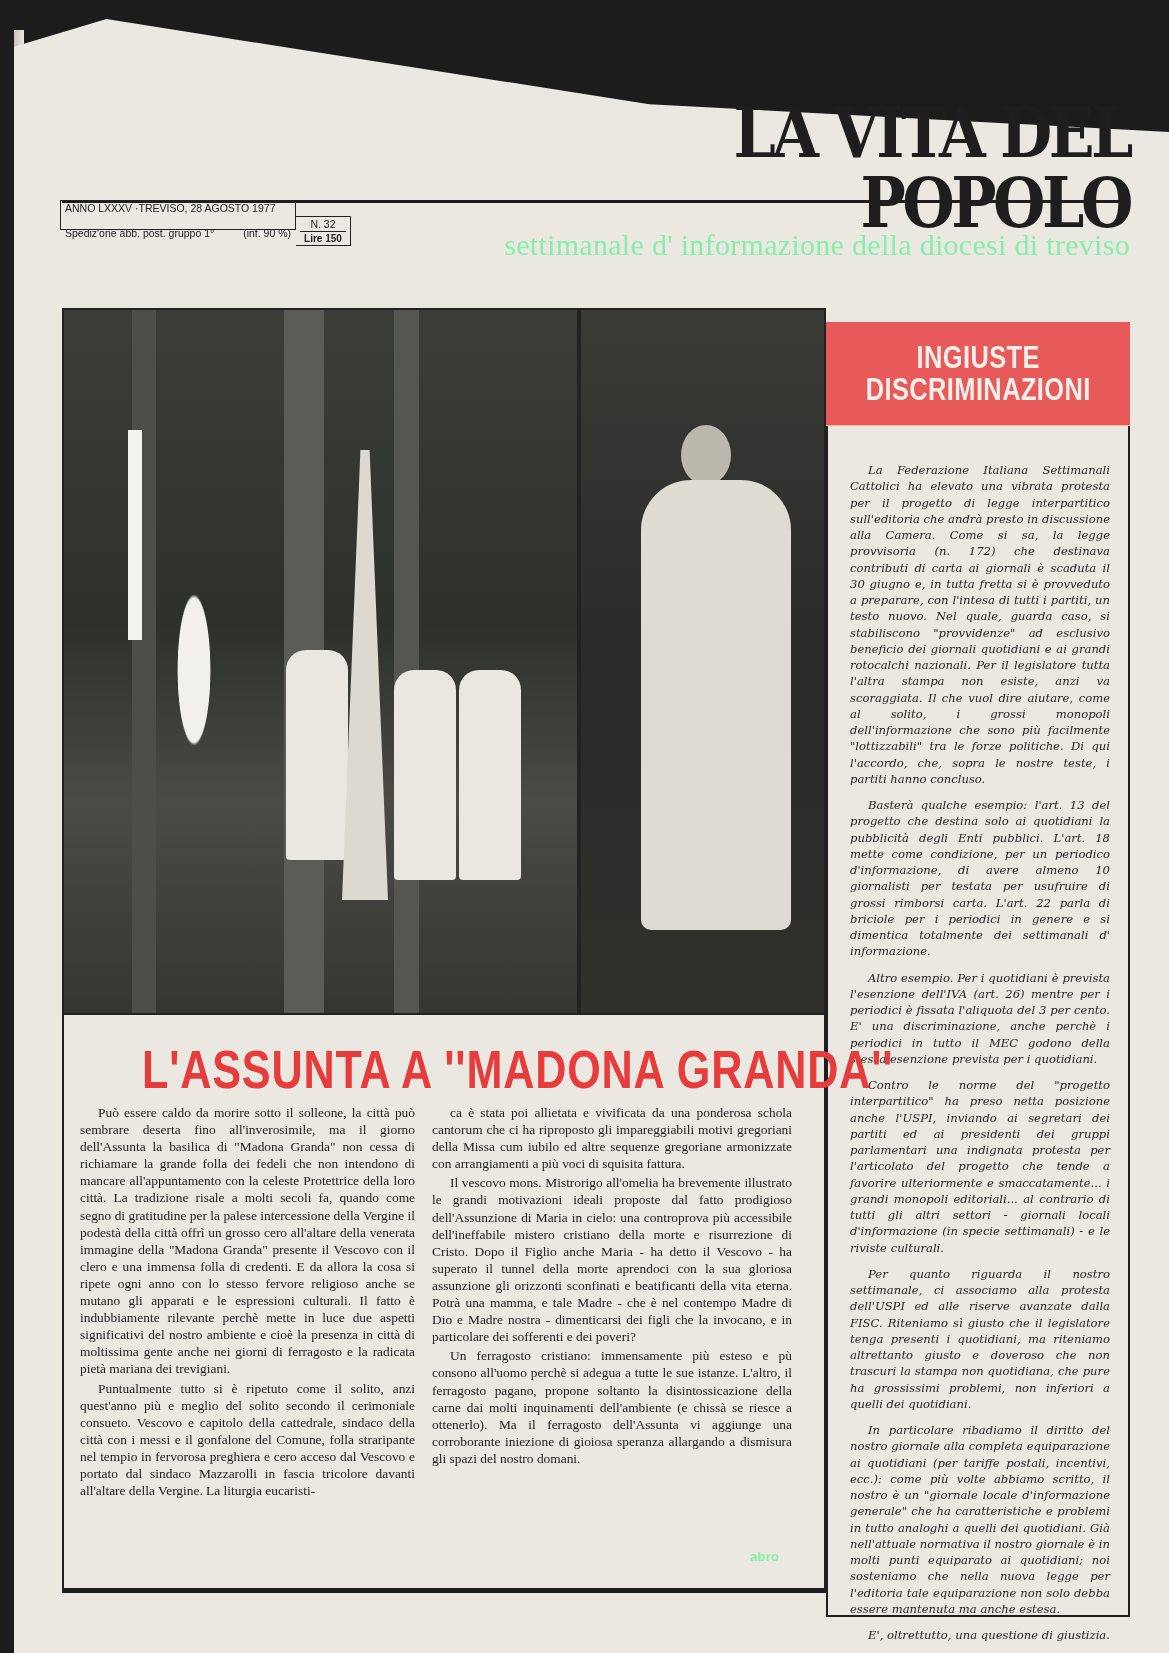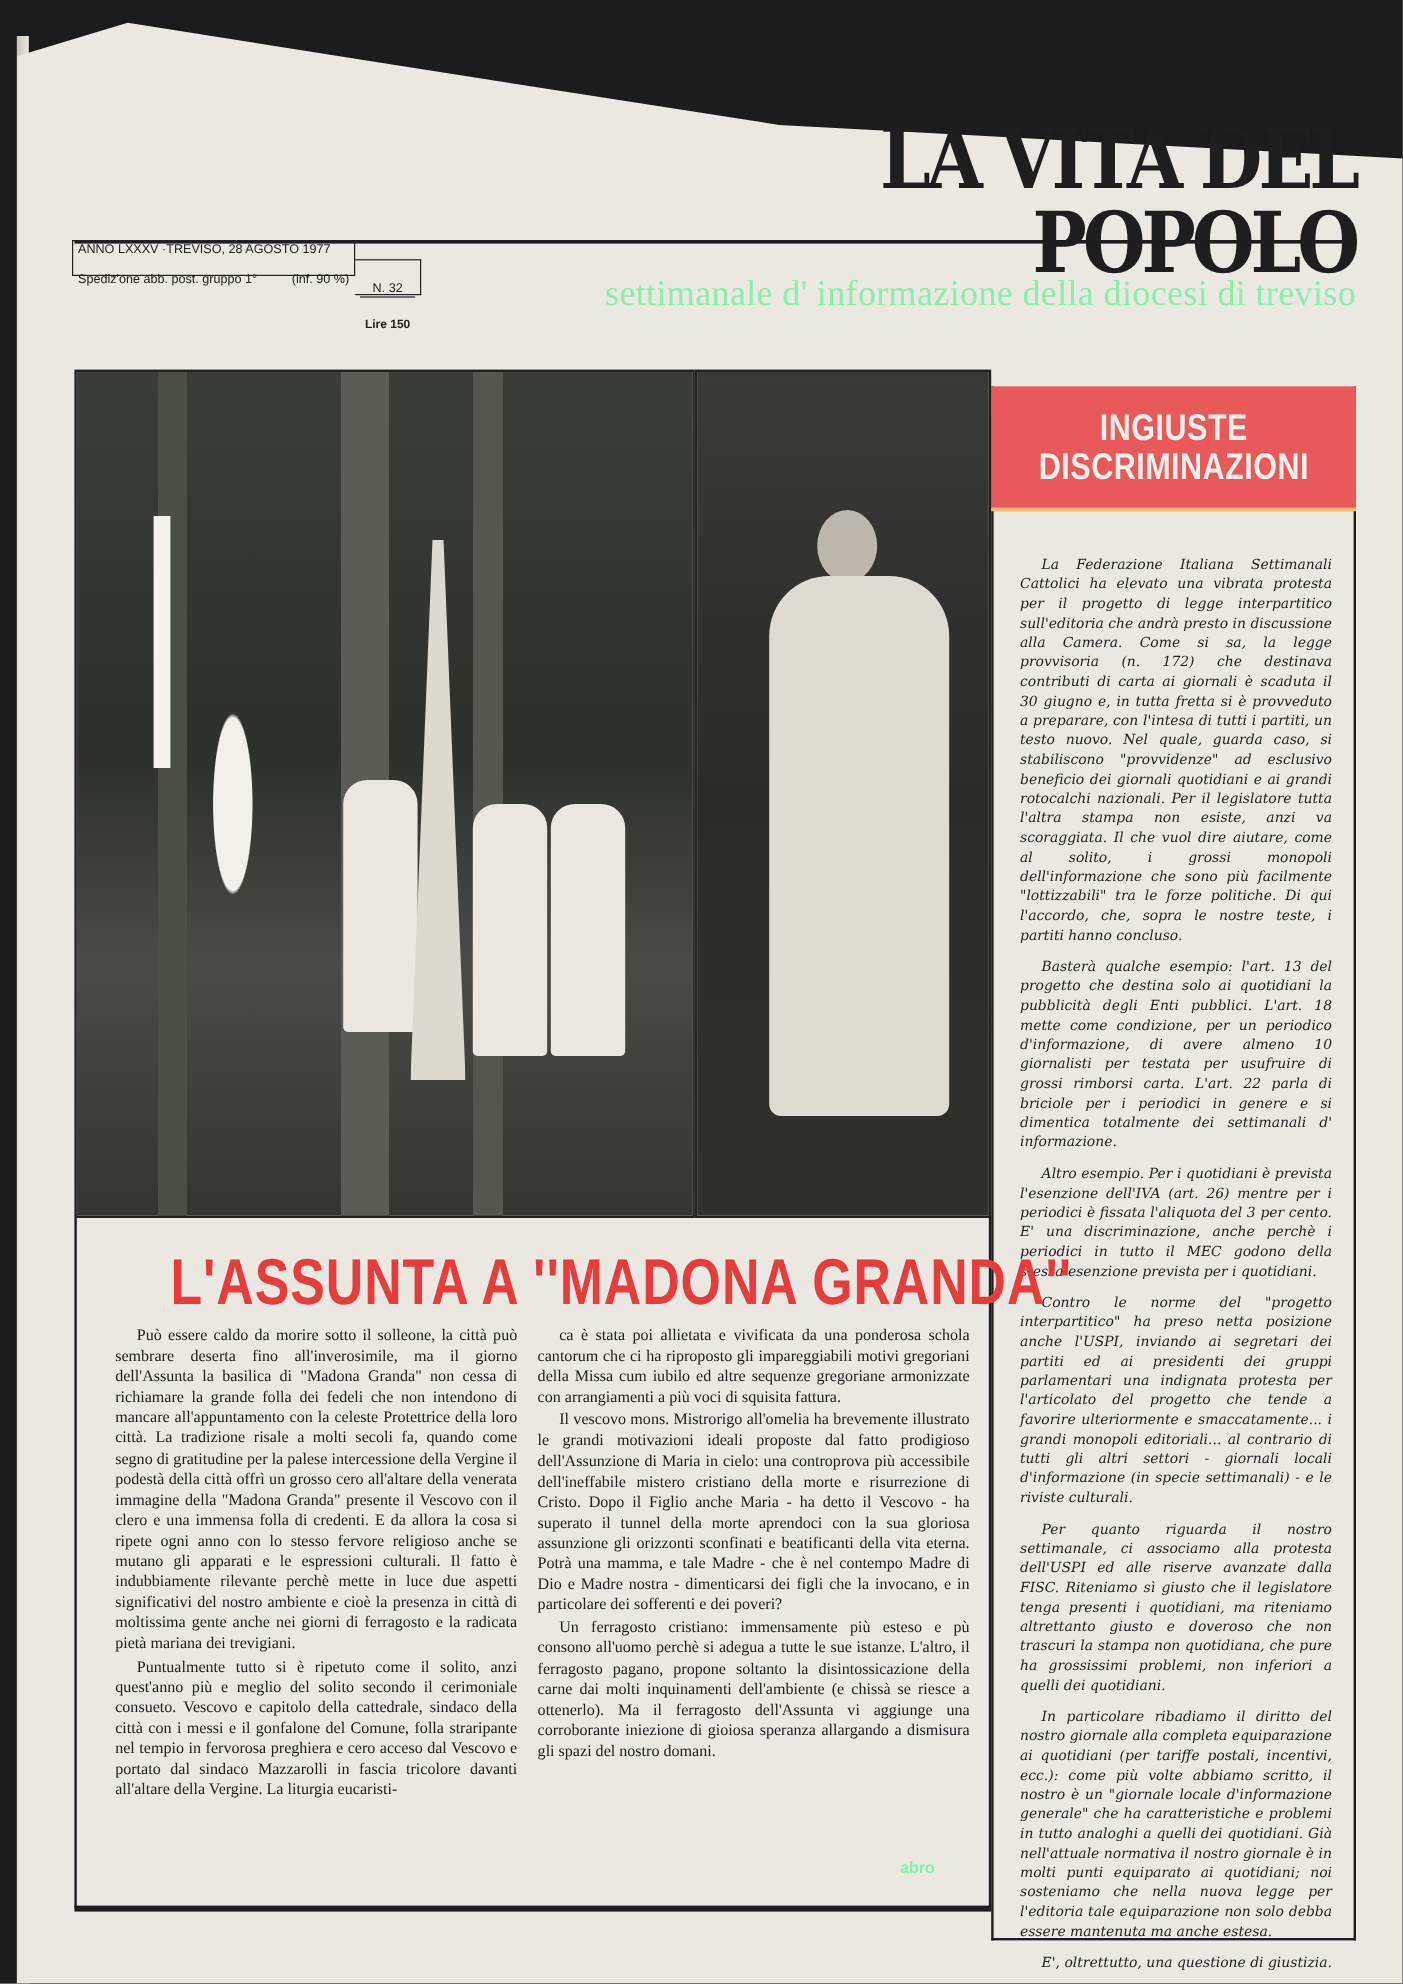--- a/index.html
+++ b/index.html
@@ -9,51 +9,51 @@
   .binding{position:absolute;left:14px;top:30px;width:10px;height:1623px;background:linear-gradient(90deg,#c9c2b5,#ebe8e2);}
   .masthead{position:absolute;left:420px;top:98px;width:710px;text-align:right;
         font-family:"DejaVu Serif",serif;font-weight:bold;font-size:70px;letter-spacing:-4px;color:#1e1e1e;
         transform:scaleX(0.86);transform-origin:right top;line-height:1;}
   .rule-top{position:absolute;left:62px;top:200px;width:1066px;height:3px;background:#1e1e1e;}
   .infobox{position:absolute;left:60px;top:200px;width:236px;height:30px;border:1px solid #222;
         font-family:"Liberation Sans",sans-serif;font-size:10.5px;line-height:13px;padding:1px 4px;box-sizing:border-box;color:#222;}
   .infobox .l2{display:flex;justify-content:space-between;margin-top:12px;}
   .numbox{position:absolute;left:296px;top:216px;width:55px;height:30px;border:1px solid #222;border-left:none;
         font-family:"Liberation Sans",sans-serif;font-size:10.5px;text-align:center;box-sizing:border-box;color:#222;}
-  .numbox .n{height:14px;line-height:14px;border-bottom:1px solid #222;margin:16px 4px;}
+  .numbox .n{height:14px;line-height:14px;border-bottom:1px solid #222;margin:0 4px;}
   .numbox .p{line-height:14px;font-weight:bold;font-size:10px;}
   .subtitle{position:absolute;left:420px;top:228px;width:710px;text-align:right;font-family:"Liberation Serif",serif;
         font-size:30px;color:#86efac;letter-spacing:0.3px;}
   .photo{position:absolute;border:2px solid #222;box-sizing:border-box;overflow:hidden;}
   .photo1{left:62px;top:308px;width:517px;height:707px;
         background:
           radial-gradient(ellipse 40px 180px at 130px 360px,#f2f0ea 0%,#f2f0ea 40%,transparent 42%),
           linear-gradient(90deg,transparent 0,transparent 68px,#4c4e48 68px,#4c4e48 92px,transparent 92px,transparent 220px,#5a5c55 220px,#5a5c55 260px,transparent 260px,transparent 330px,#54564f 330px,#54564f 355px,transparent 355px),
           linear-gradient(180deg,#3b3d38 0%,#2e302c 45%,#4a4b46 70%,#353631 100%);}
   .photo2{left:579px;top:308px;width:247px;height:707px;
         background:linear-gradient(180deg,#3a3b37 0%,#2a2b28 50%,#30312d 100%);}
   .figure{position:absolute;background:#e9e7e0;}
   .candle{left:64px;top:120px;width:14px;height:210px;background:#f4f2ec;}
   .flag{left:278px;top:140px;width:46px;height:450px;background:#dcd9d0;clip-path:polygon(40% 0,60% 0,100% 100%,0 100%);}
   .sailor{width:62px;height:210px;border-radius:20px 20px 4px 4px;}
   .s1{left:222px;top:340px;}.s2{left:330px;top:360px;}.s3{left:395px;top:360px;}
   .priest{left:60px;top:170px;width:150px;height:450px;border-radius:50px 50px 10px 10px;background:#dedbd2;}
   .priest-head{left:100px;top:115px;width:50px;height:60px;border-radius:50%;background:#bdb8ad;}
   .sidebar{position:absolute;left:826px;top:322px;width:304px;height:1295px;border:2px solid #1e1e1e;border-top:none;box-sizing:border-box;background:#ebe8e2;}
   .sidebar-head{position:absolute;left:826px;top:322px;width:304px;height:104px;background:#e8595a;
-        border-bottom:3px solid #fdba74;box-sizing:border-box;display:flex;flex-direction:column;align-items:center;justify-content:center;}
+        border-bottom:1px solid #fdba74;box-sizing:border-box;display:flex;flex-direction:column;align-items:center;justify-content:center;}
   .sidebar-head span{font-family:"Liberation Sans",sans-serif;font-weight:bold;color:#f4efe9;font-size:31px;line-height:32px;
         transform:scaleX(0.82);letter-spacing:0.5px;}
   .sidebar-body{position:absolute;left:840px;top:452px;width:280px;font-family:"DejaVu Serif",serif;font-style:italic;
         font-size:11.6px;line-height:16.25px;color:#1f1f1f;text-align:justify;}
   .sidebar-body p{margin:10px;text-indent:18px;}
   .article{position:absolute;left:62px;top:1015px;width:764px;height:575px;border:2px solid #1e1e1e;border-top:none;box-sizing:border-box;}
   .headline{position:absolute;left:66px;top:1038px;width:760px;text-align:center;font-family:"Liberation Sans",sans-serif;
         font-weight:bold;font-size:54px;color:#e63c3c;transform:scaleX(0.8);transform-origin:center;white-space:nowrap;letter-spacing:1px;}
-  .col{position:absolute;top:1104px;font-family:"Liberation Serif",serif;font-size:13.4px;line-height:17.1px;color:#202020;text-align:justify;margin-left:16px;}
+  .col{position:absolute;top:1104px;font-family:"Liberation Serif",serif;font-size:13.4px;line-height:17.1px;color:#202020;text-align:justify;}
   .col p{margin:0;text-indent:18px;}
   .col p+p{margin-top:2px;}
   .col1{left:80px;width:335px;}
   .col2{left:432px;width:360px;}
   .signature{position:absolute;left:750px;top:1549px;font-family:Liberation Sans, sans-serif;font-weight:bold;font-size:13.4px;color:#86efac;}
   .rule-bottom{position:absolute;left:62px;top:1590px;width:764px;height:3px;background:#1e1e1e;}
 </style>
 </head>
 <body>
 

